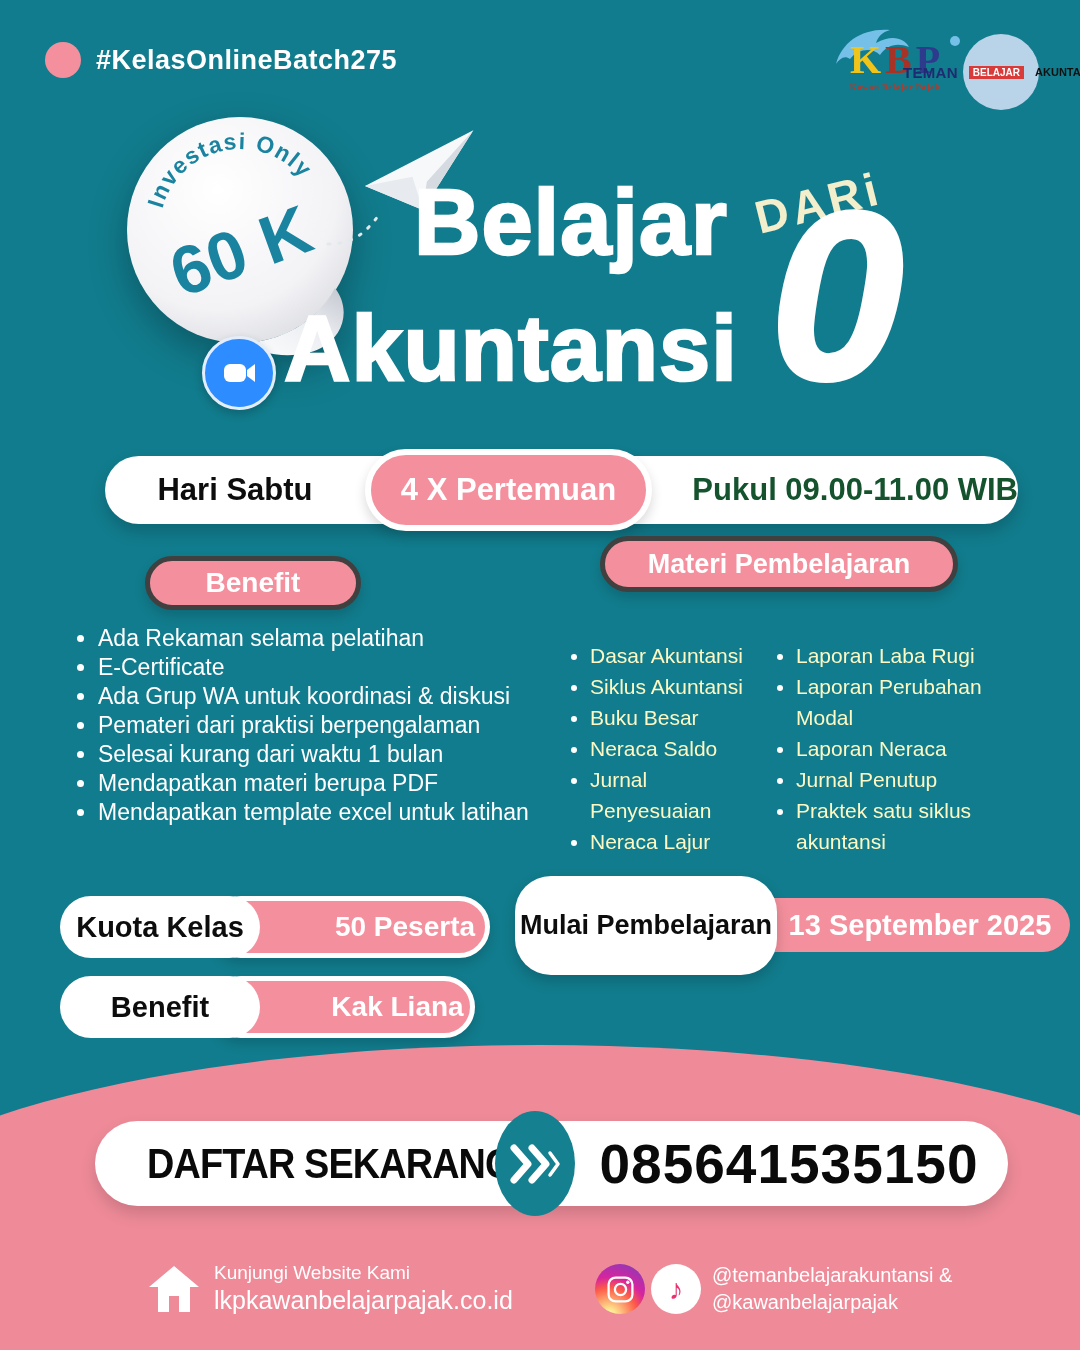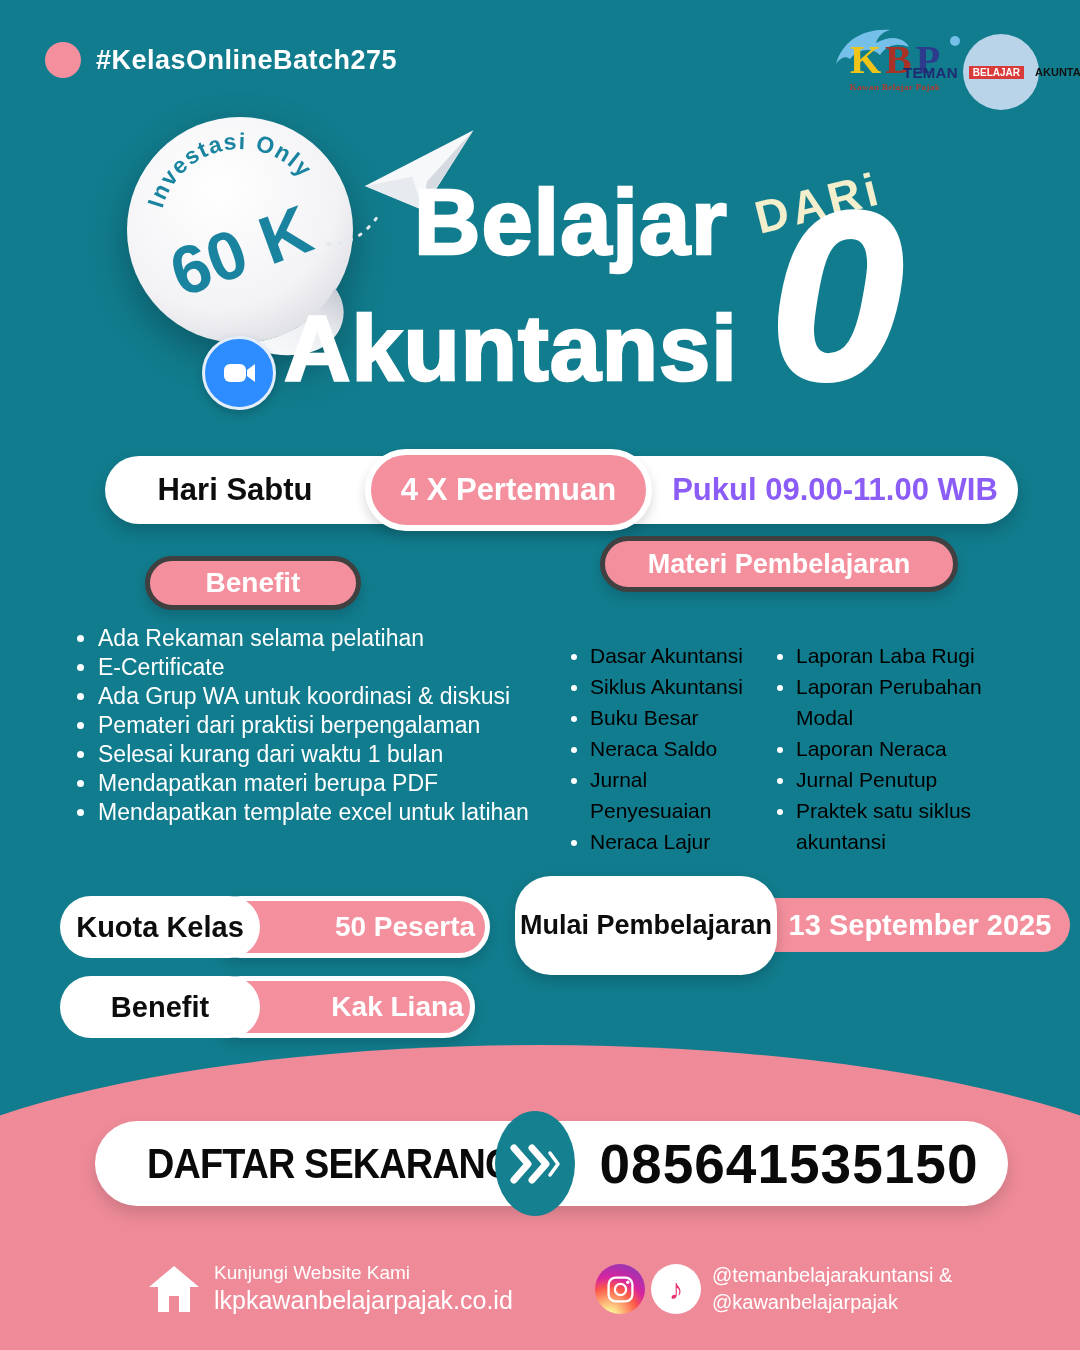--- a/index.html
+++ b/index.html
@@ -39,33 +39,33 @@
   .t-zero{position:absolute;left:770px;top:176px;font-size:240px;line-height:1;font-weight:700;font-style:italic;color:#fff;-webkit-text-stroke:4px #fff;}
   .zoom-badge{position:absolute;left:202px;top:336px;width:68px;height:68px;border-radius:50%;background:#2d8cff;border:3px solid #e4eefb;display:flex;align-items:center;justify-content:center;box-shadow:0 4px 10px rgba(0,0,0,.2);}
 
   
   .schedule{position:absolute;left:105px;top:456px;width:913px;height:68px;background:#fff;border-radius:34px;
     display:flex;align-items:center;box-shadow:0 8px 16px rgba(0,0,0,.18);}
   .schedule .day{width:260px;text-align:center;font-weight:700;font-size:31px;color:#0d0d0d;}
   .schedule .mid{position:relative;width:287px;height:100%;}
   .pill-sessions{position:absolute;left:0;top:-7px;width:287px;height:82px;box-sizing:border-box;background:#f4909d;border:6px solid #fff;
     border-radius:41px;display:flex;align-items:center;justify-content:center;color:#fff;font-weight:700;font-size:31px;box-shadow:0 6px 12px rgba(0,0,0,.15);}
-  .schedule .time{flex:1;text-align:center;font-weight:700;font-size:31px;color:#8b5cf6;}
+  .schedule .time{flex:1;text-align:right;font-weight:700;font-size:31px;color:#14532d;}
 
   
   .heading-pill{position:absolute;box-sizing:border-box;background:#f4909d;border:5px solid #404040;border-radius:32px;
     display:flex;align-items:center;justify-content:center;color:#fff;font-weight:700;box-shadow:0 6px 12px rgba(0,0,0,.15);}
   .benefit-pill{left:145px;top:556px;width:216px;height:54px;font-size:28px;}
   .materi-pill{left:600px;top:536px;width:358px;height:56px;font-size:27px;}
 
   
   .benefit-list{position:absolute;left:72px;top:624px;width:460px;}
   .benefit-list ul{margin:0;padding-left:26px;color:#ffffff;font-size:23px;line-height:29px;font-weight:400;}
   .materi-cols{position:absolute;left:566px;top:640px;width:446px;display:flex;}
-  .materi-cols ul{margin:0;padding-left:24px;color:#000000;font-size:21px;line-height:31px;font-weight:400;}
+  .materi-cols ul{margin:0;padding-left:24px;color:#fef9c3;font-size:21px;line-height:31px;font-weight:400;}
   .materi-cols .col1{flex:0 0 206px;box-sizing:border-box;}
   .materi-cols .col2{flex:1;}
   .canvas li::marker{color:#fff;}
 
   
   .info-row{position:absolute;left:60px;height:62px;}
   .row-kuota{top:896px;width:430px;}
   .row-bersama{top:976px;width:415px;}
   .info-row .value-pill{position:absolute;left:150px;right:0;top:0;bottom:0;box-sizing:border-box;background:#f4909d;border:5px solid #fff;border-radius:34px;
     display:flex;align-items:center;justify-content:center;padding-left:110px;color:#fff;font-weight:700;font-size:28px;box-shadow:0 6px 12px rgba(0,0,0,.15);}

